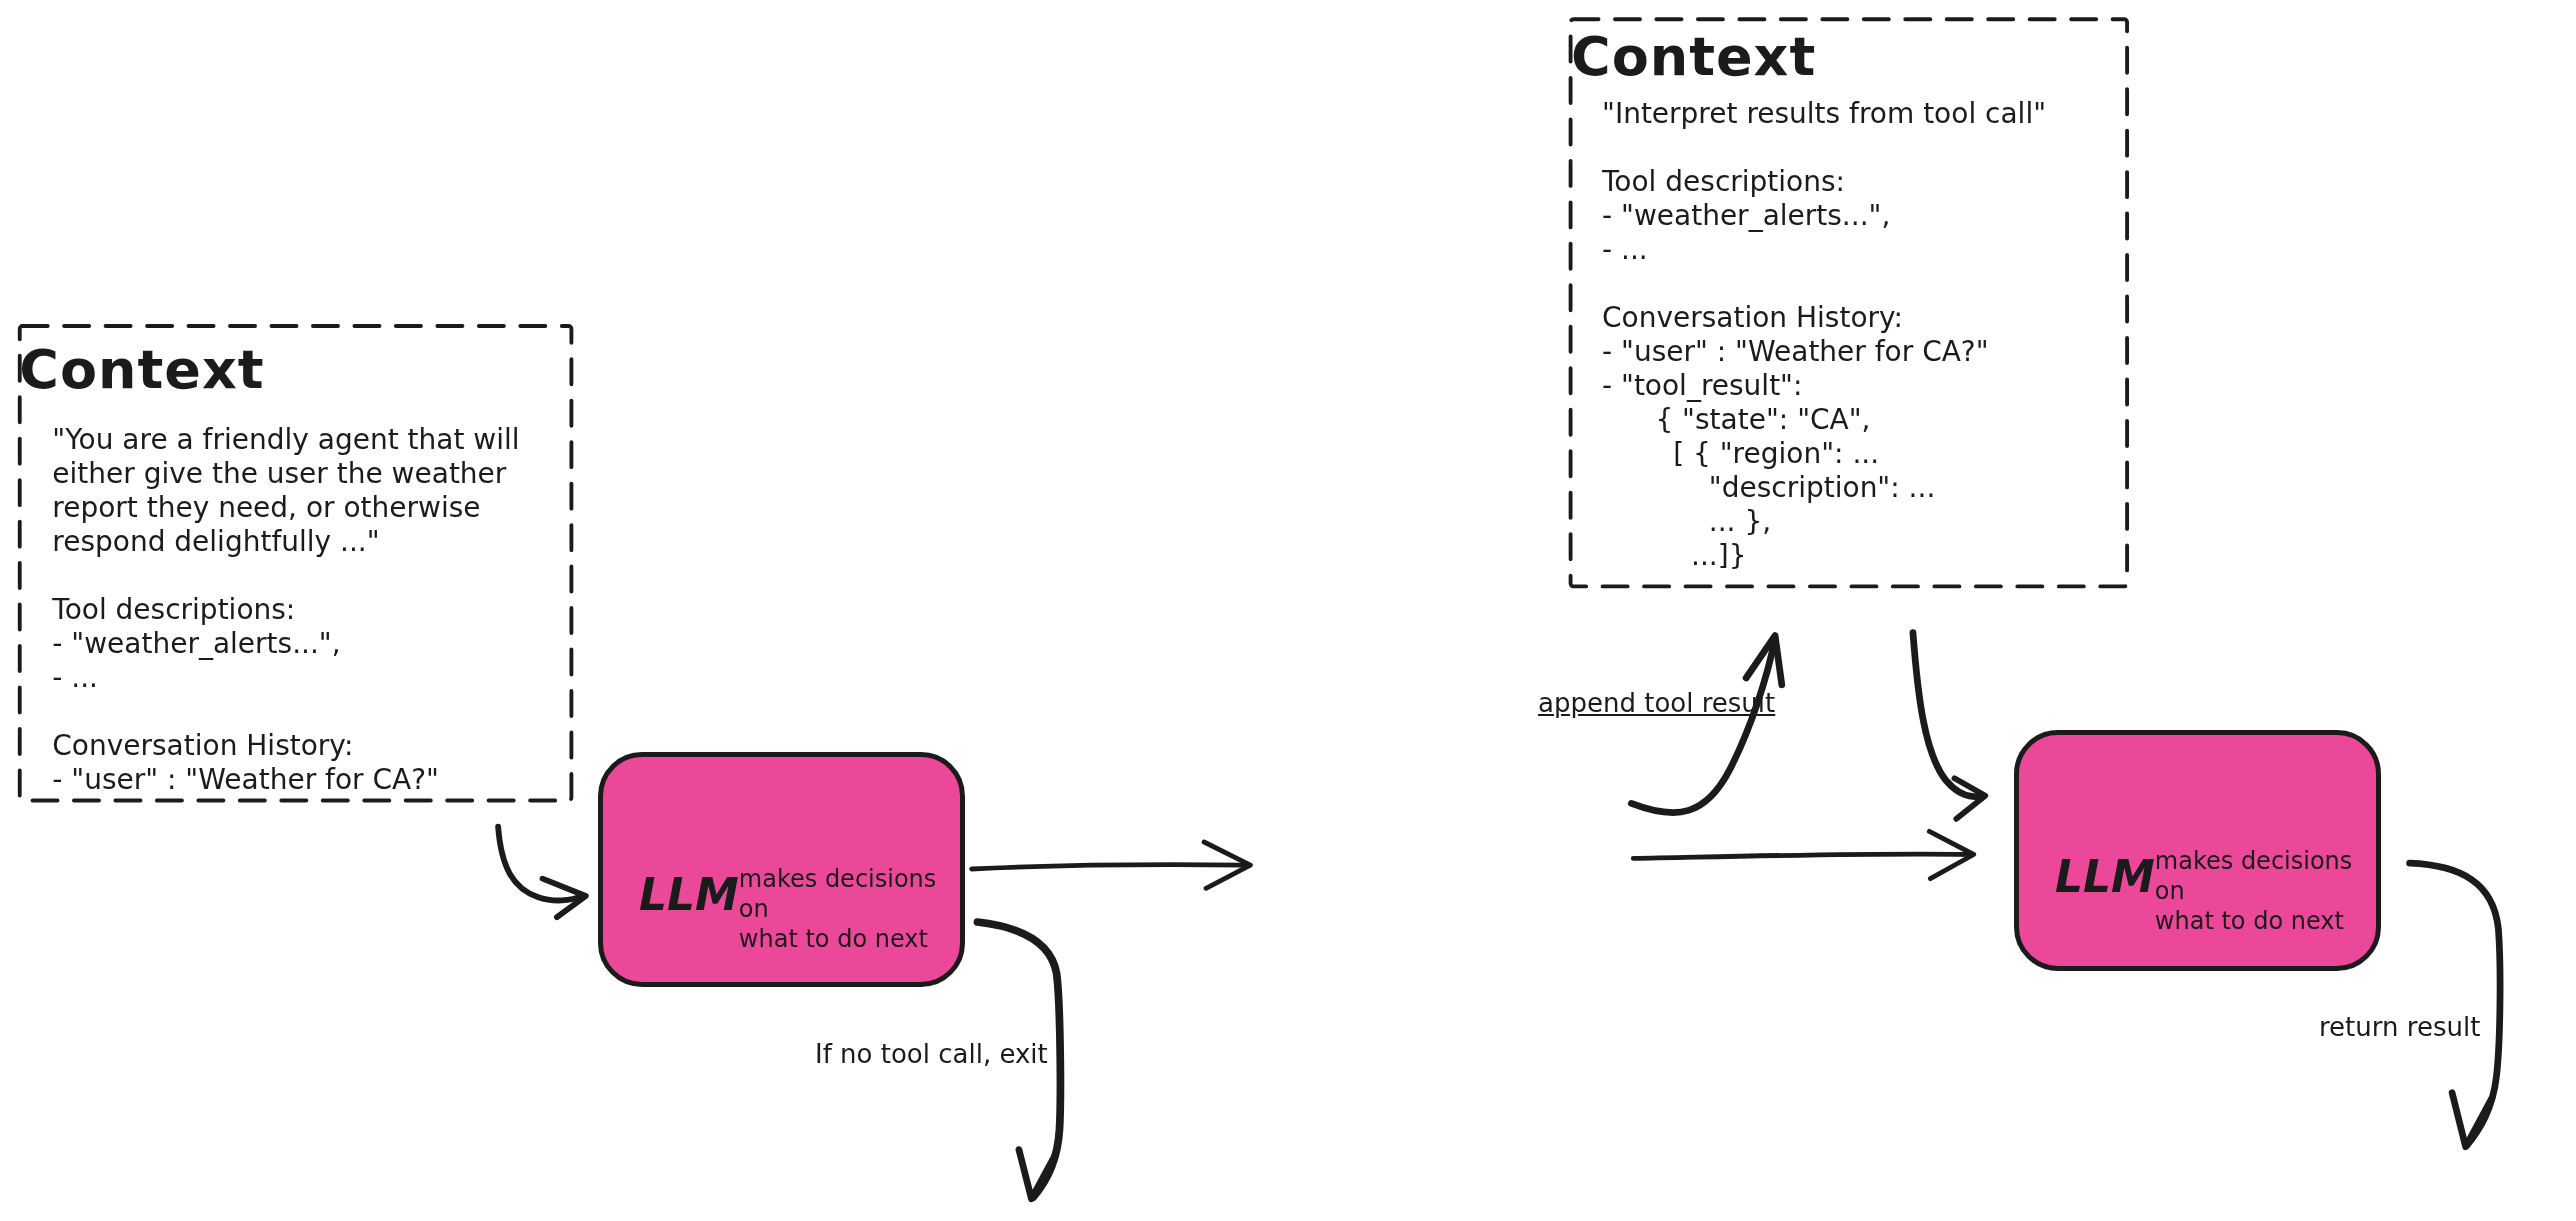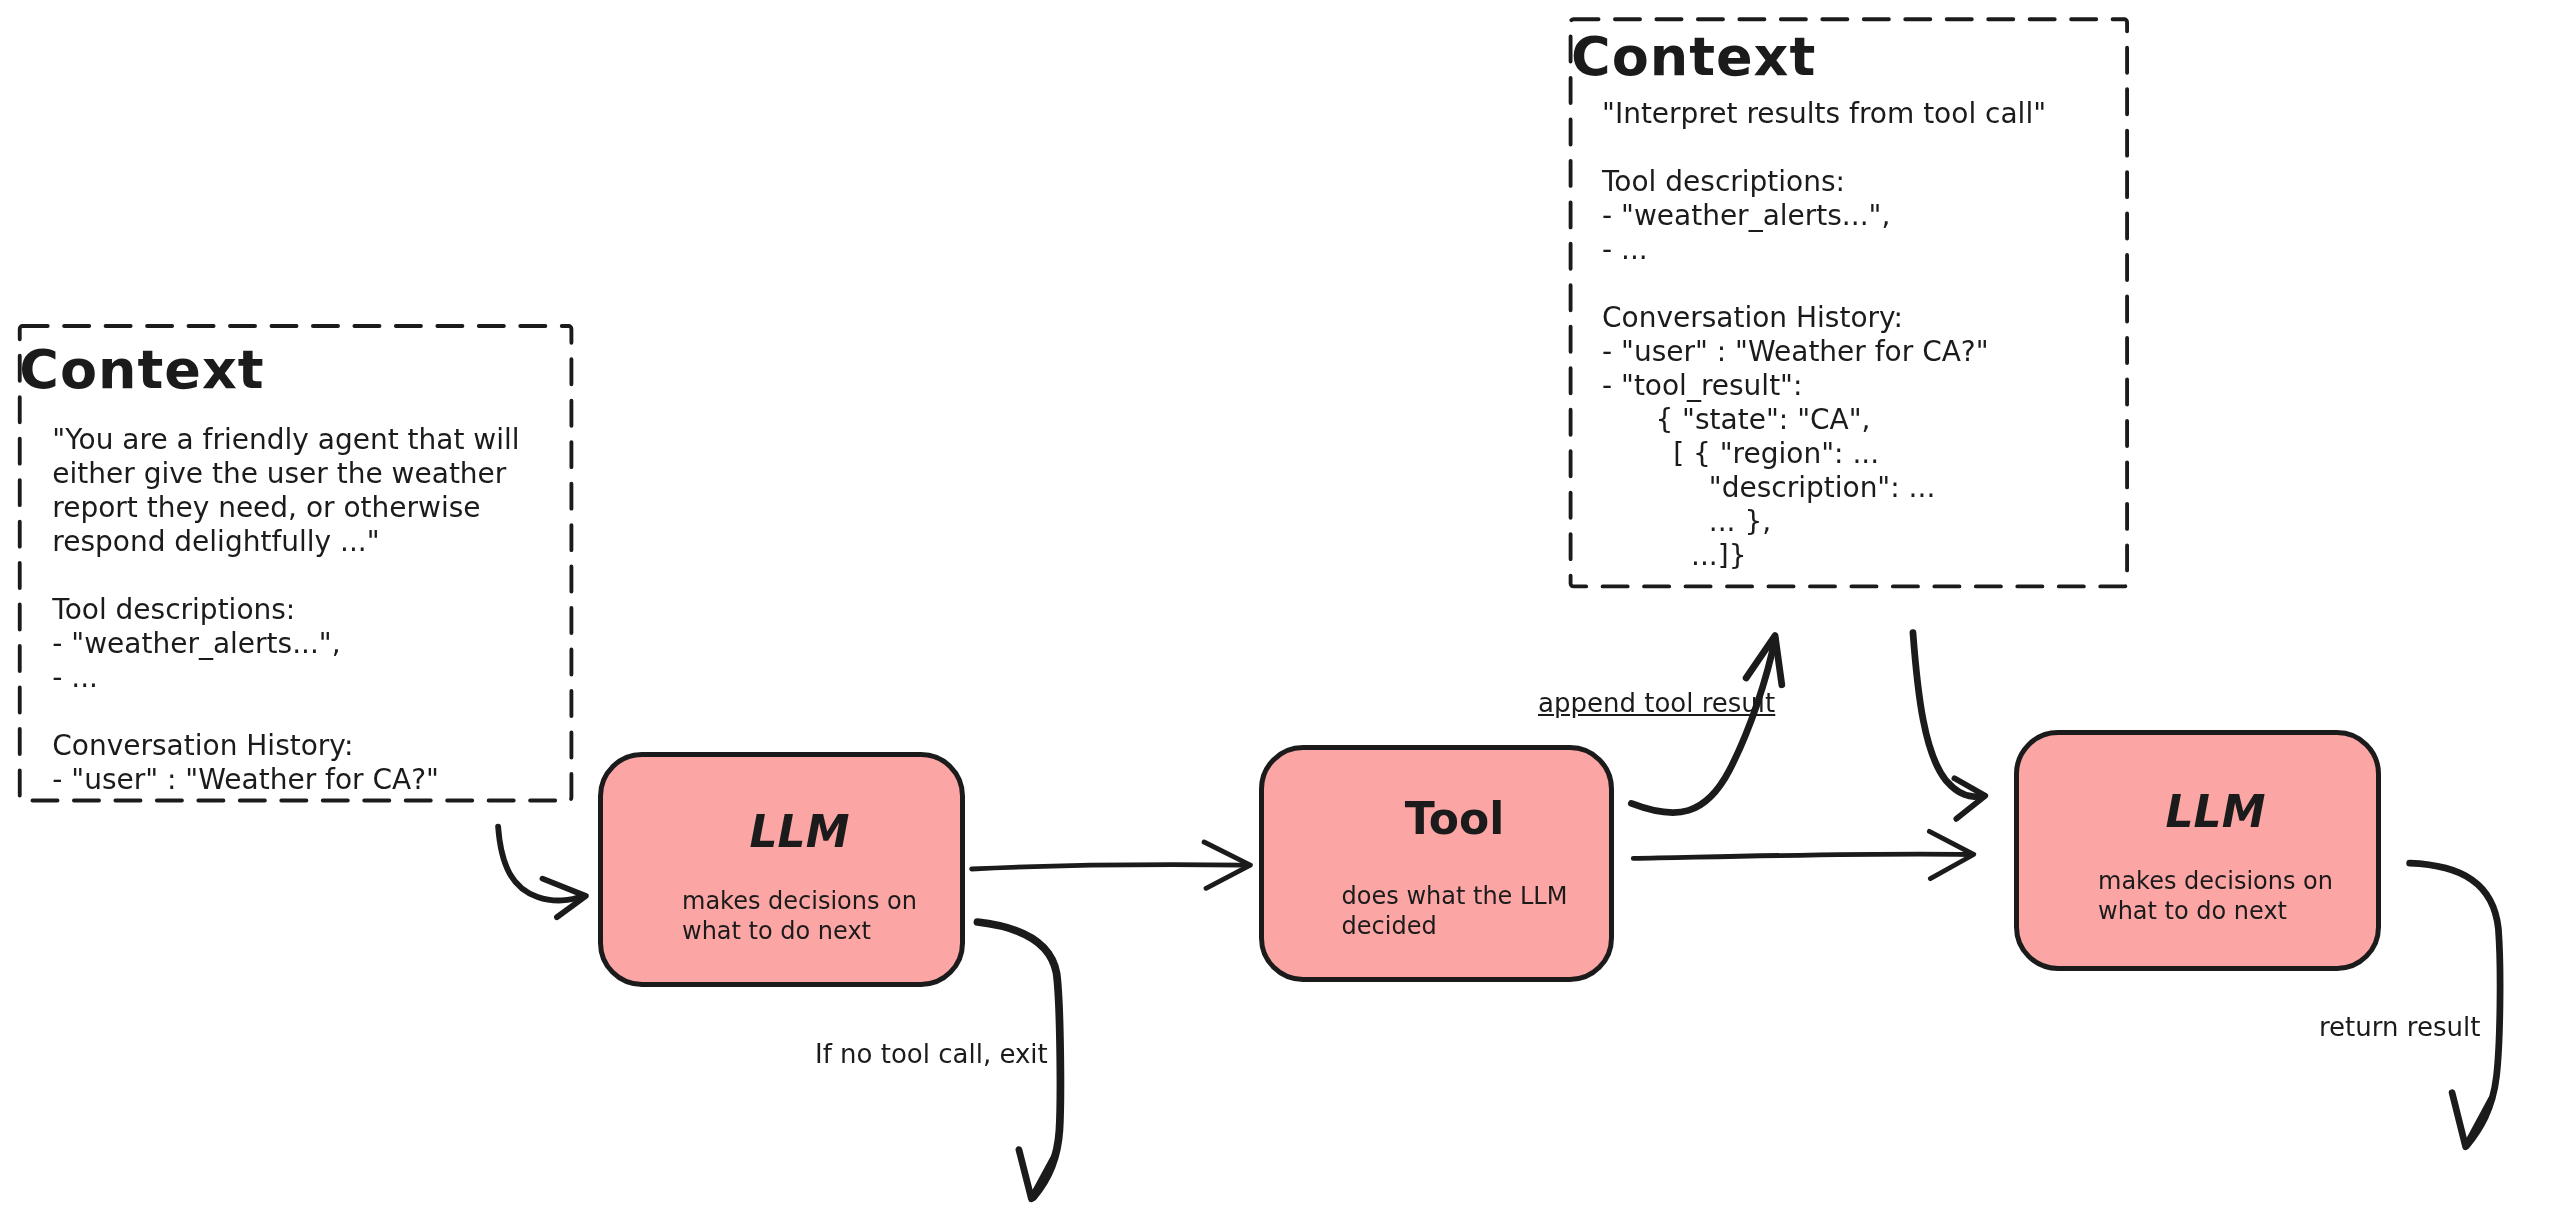--- a/index.html
+++ b/index.html
@@ -53,23 +53,22 @@
   #context-right { left: 1571px; top: 19.3px; width: 557px; height: 567px; }
   #context-right .ctx-title { margin-top: 3.9px; }
   #context-right .ctx-body { margin: 5.8px 9.6px 0 31px; }
 
   
   .node {
     position: absolute;
     box-sizing: border-box;
     border: 5.8px solid #1b1b1b;
     border-radius: 44px;
-    background: #fca5a5;
+    background: #ec4899;
     display: flex;
-    flex-direction: column;
     align-items: center;
     justify-content: flex-start;
     padding-left: 36px;
   }
   .node-title {
     font-size: 44px;
     font-weight: 700;
     line-height: 50px;
   }
   .node-title.italic { font-style: italic; }
@@ -161,25 +160,20 @@
             ... },
           ...]}</div>
   </div>
 
   <div class="node" id="node-llm-1">
     <div class="node-title italic">LLM</div>
     <div class="node-desc">makes decisions on
 what to do next</div>
   </div>
 
-  <div class="node" id="node-tool">
-    <div class="node-title">Tool</div>
-    <div class="node-desc">does what the LLM
-decided</div>
-  </div>
 
   <div class="node" id="node-llm-2">
     <div class="node-title italic">LLM</div>
     <div class="node-desc">makes decisions on
 what to do next</div>
   </div>
 
   <div class="edge-label" id="label-append">append tool result</div>
   <div class="edge-label" id="label-exit">If no tool call, exit</div>
   <div class="edge-label" id="label-return">return result</div>

